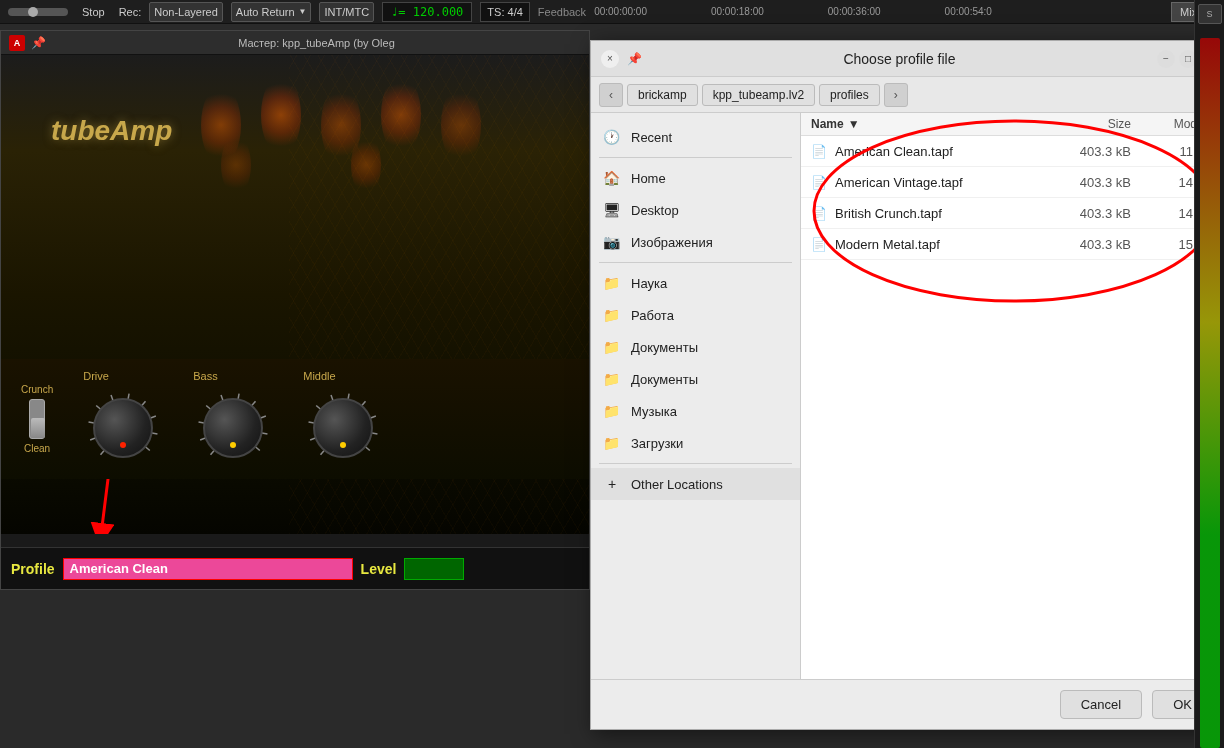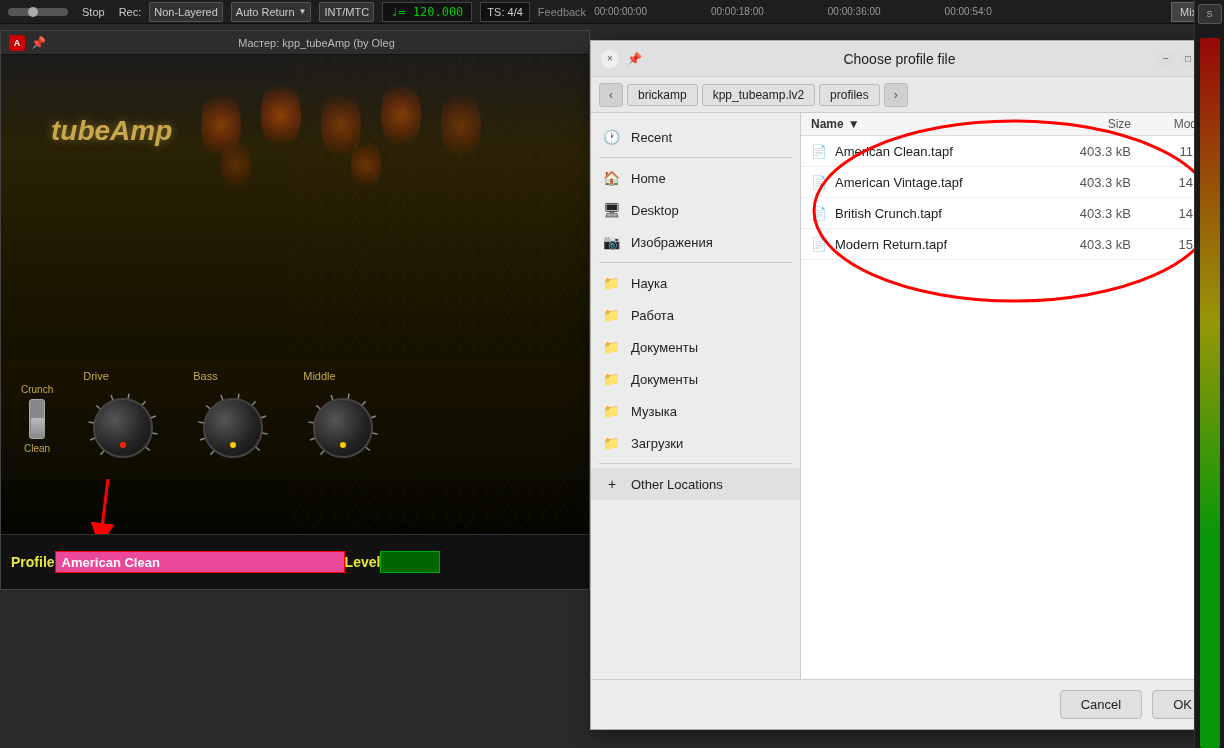--- a/index.html
+++ b/index.html
@@ -258,25 +258,26 @@
       position: absolute;
     }
     .knob-dot-red { background: #ff2200; bottom: 8px; left: 50%; transform: translateX(-50%); }
     .knob-dot-yellow { background: #ffcc00; bottom: 8px; left: 50%; transform: translateX(-50%); }
 
     
     .profile-bar {
       position: absolute;
       bottom: 0;
       left: 0; right: 0;
-      height: 55px;
+      height: 42px;
       background: #111;
       display: flex;
       align-items: center;
       padding: 4px 10px;
+      gap: 8px;
       border-top: 1px solid #333;
     }
     .profile-label, .level-label {
       color: #e8e840;
       font-size: 14px;
       font-weight: bold;
     }
     .profile-value-bar {
       height: 22px;
       background: #ec4899;
@@ -834,21 +835,21 @@
     <span class="file-row-modified">14 Feb</span>
   </div>
           <div class="file-row">
     <span class="file-row-icon">📄</span>
     <span class="file-row-name">British Crunch.tapf</span>
     <span class="file-row-size">403.3 kB</span>
     <span class="file-row-modified">14 Feb</span>
   </div>
           <div class="file-row">
     <span class="file-row-icon">📄</span>
-    <span class="file-row-name">Modern Return.tapf</span>
+    <span class="file-row-name">Modern Metal.tapf</span>
     <span class="file-row-size">403.3 kB</span>
     <span class="file-row-modified">15 Feb</span>
   </div>
         </div>
     </div>
   </div>
 
   <div class="dialog-footer">
     <button class="dialog-footer-btn btn-cancel">Cancel</button>
     <button class="dialog-footer-btn btn-ok">OK</button>

